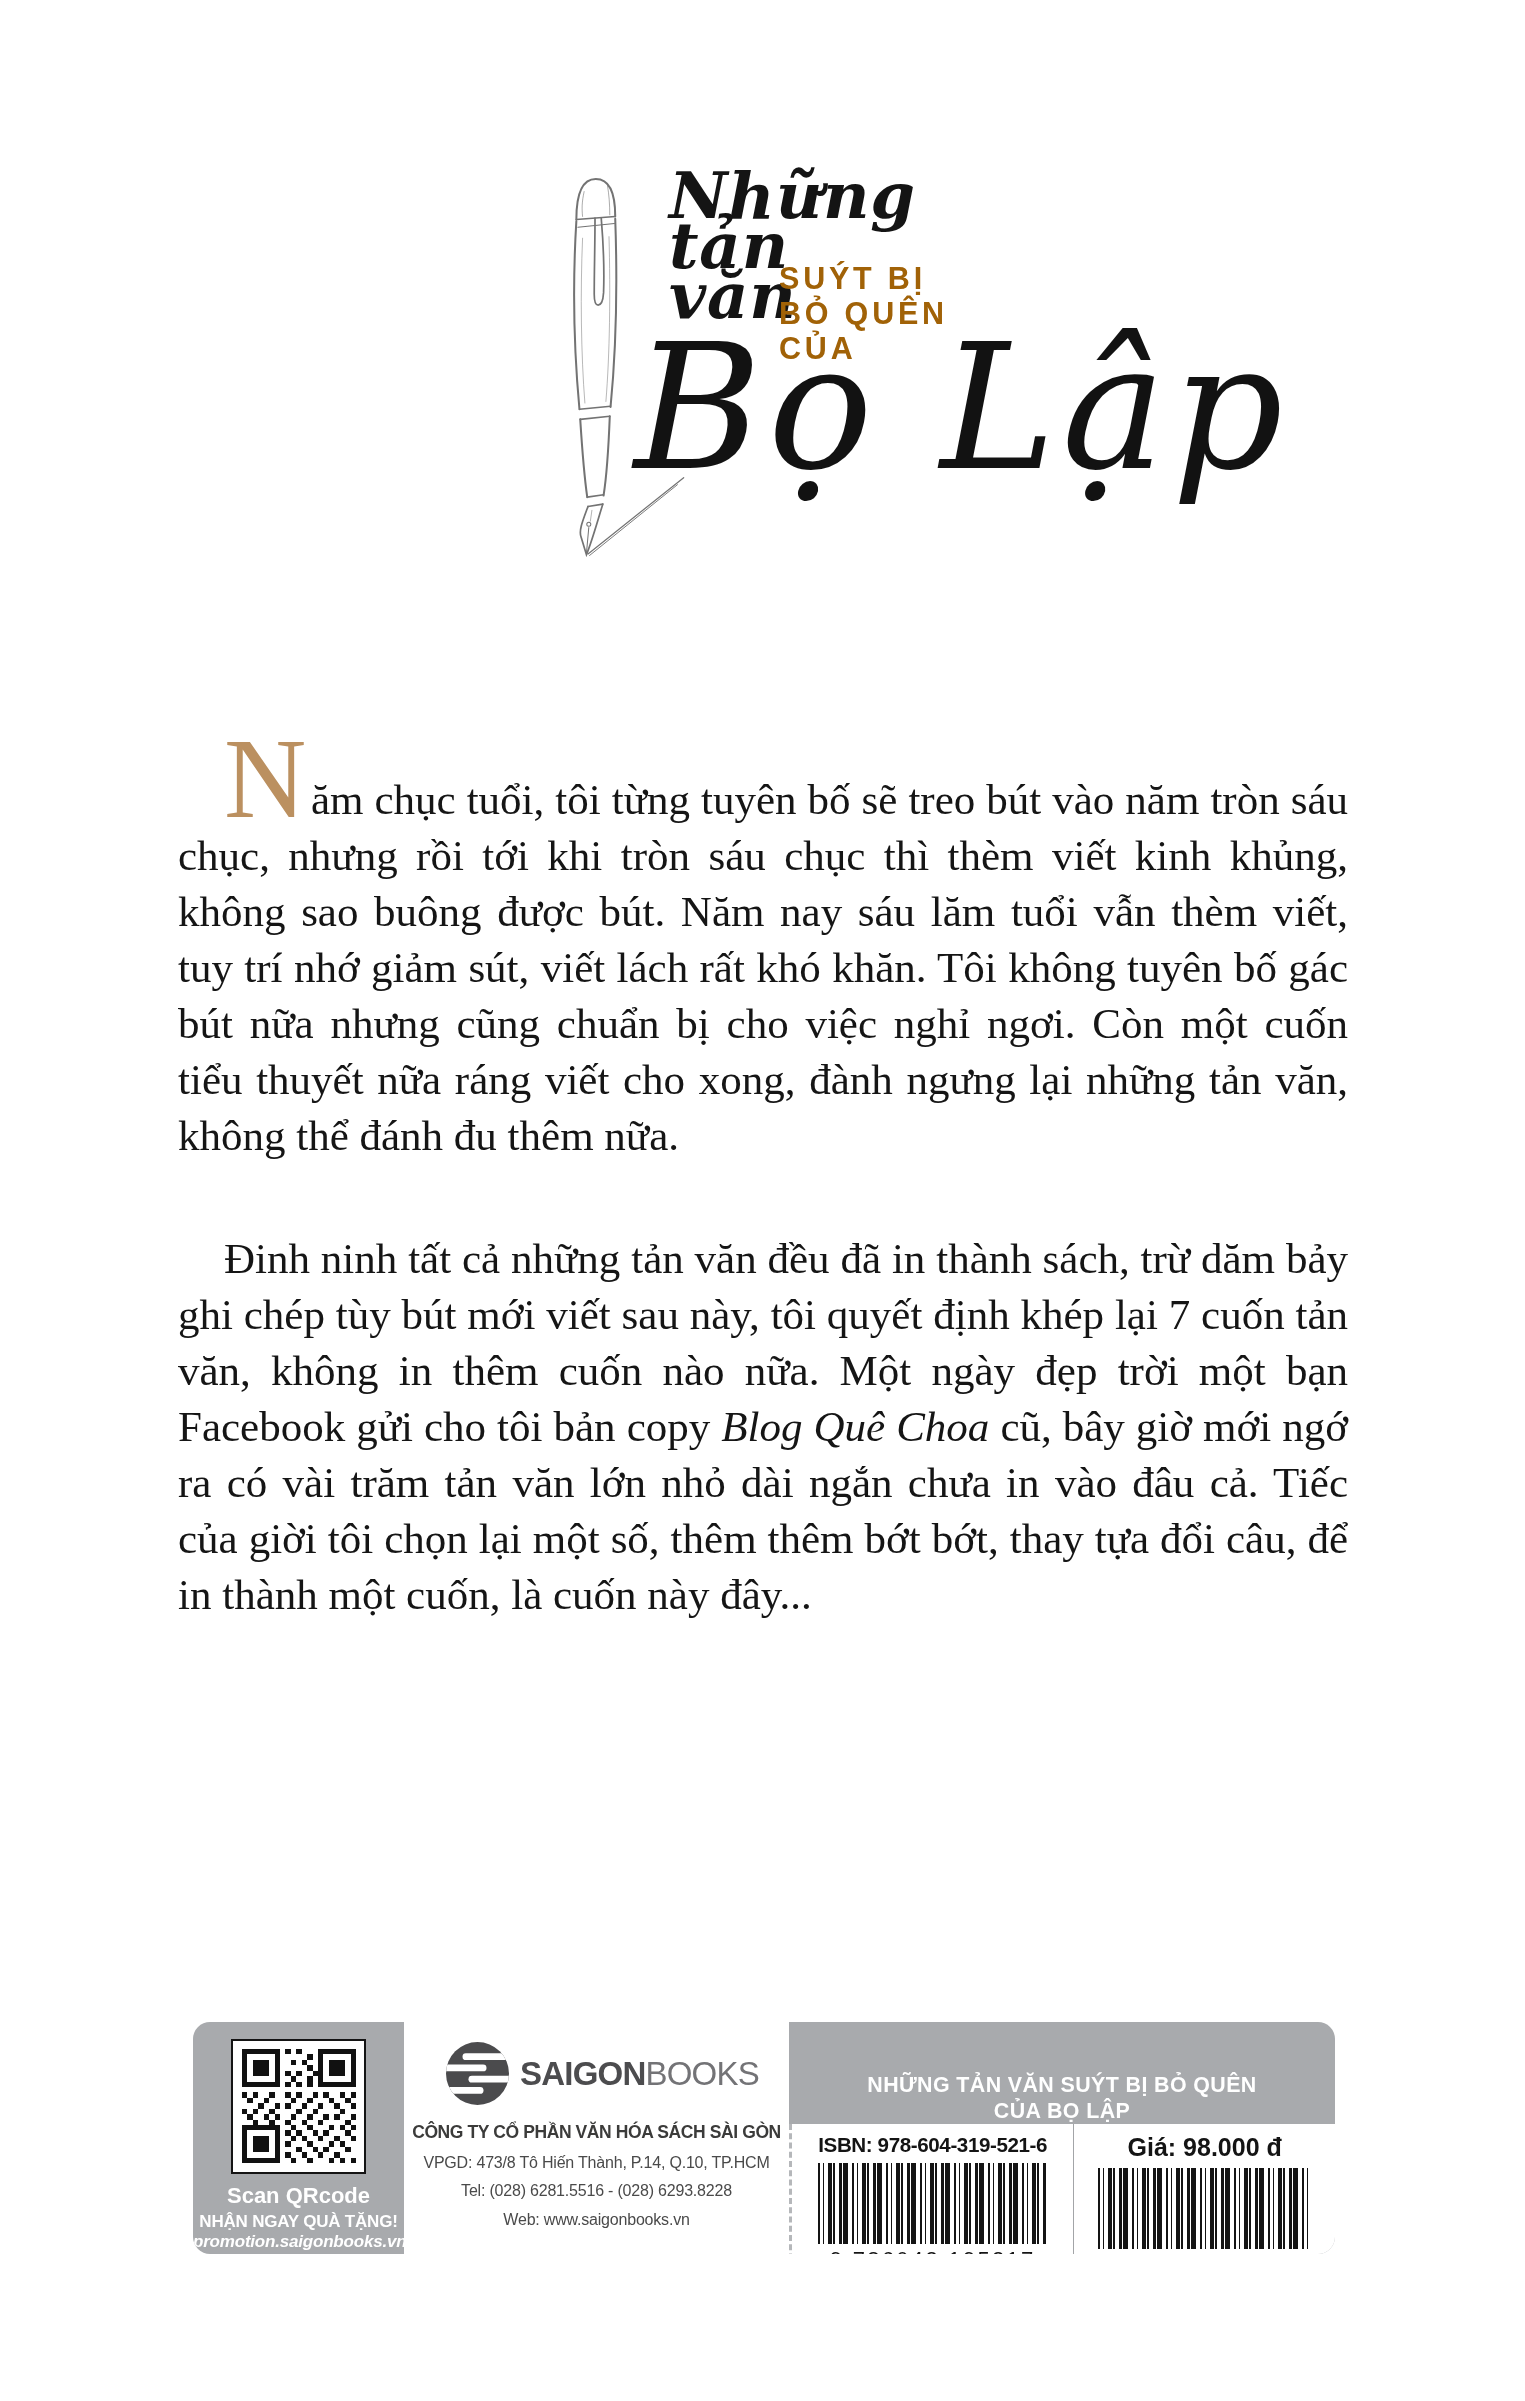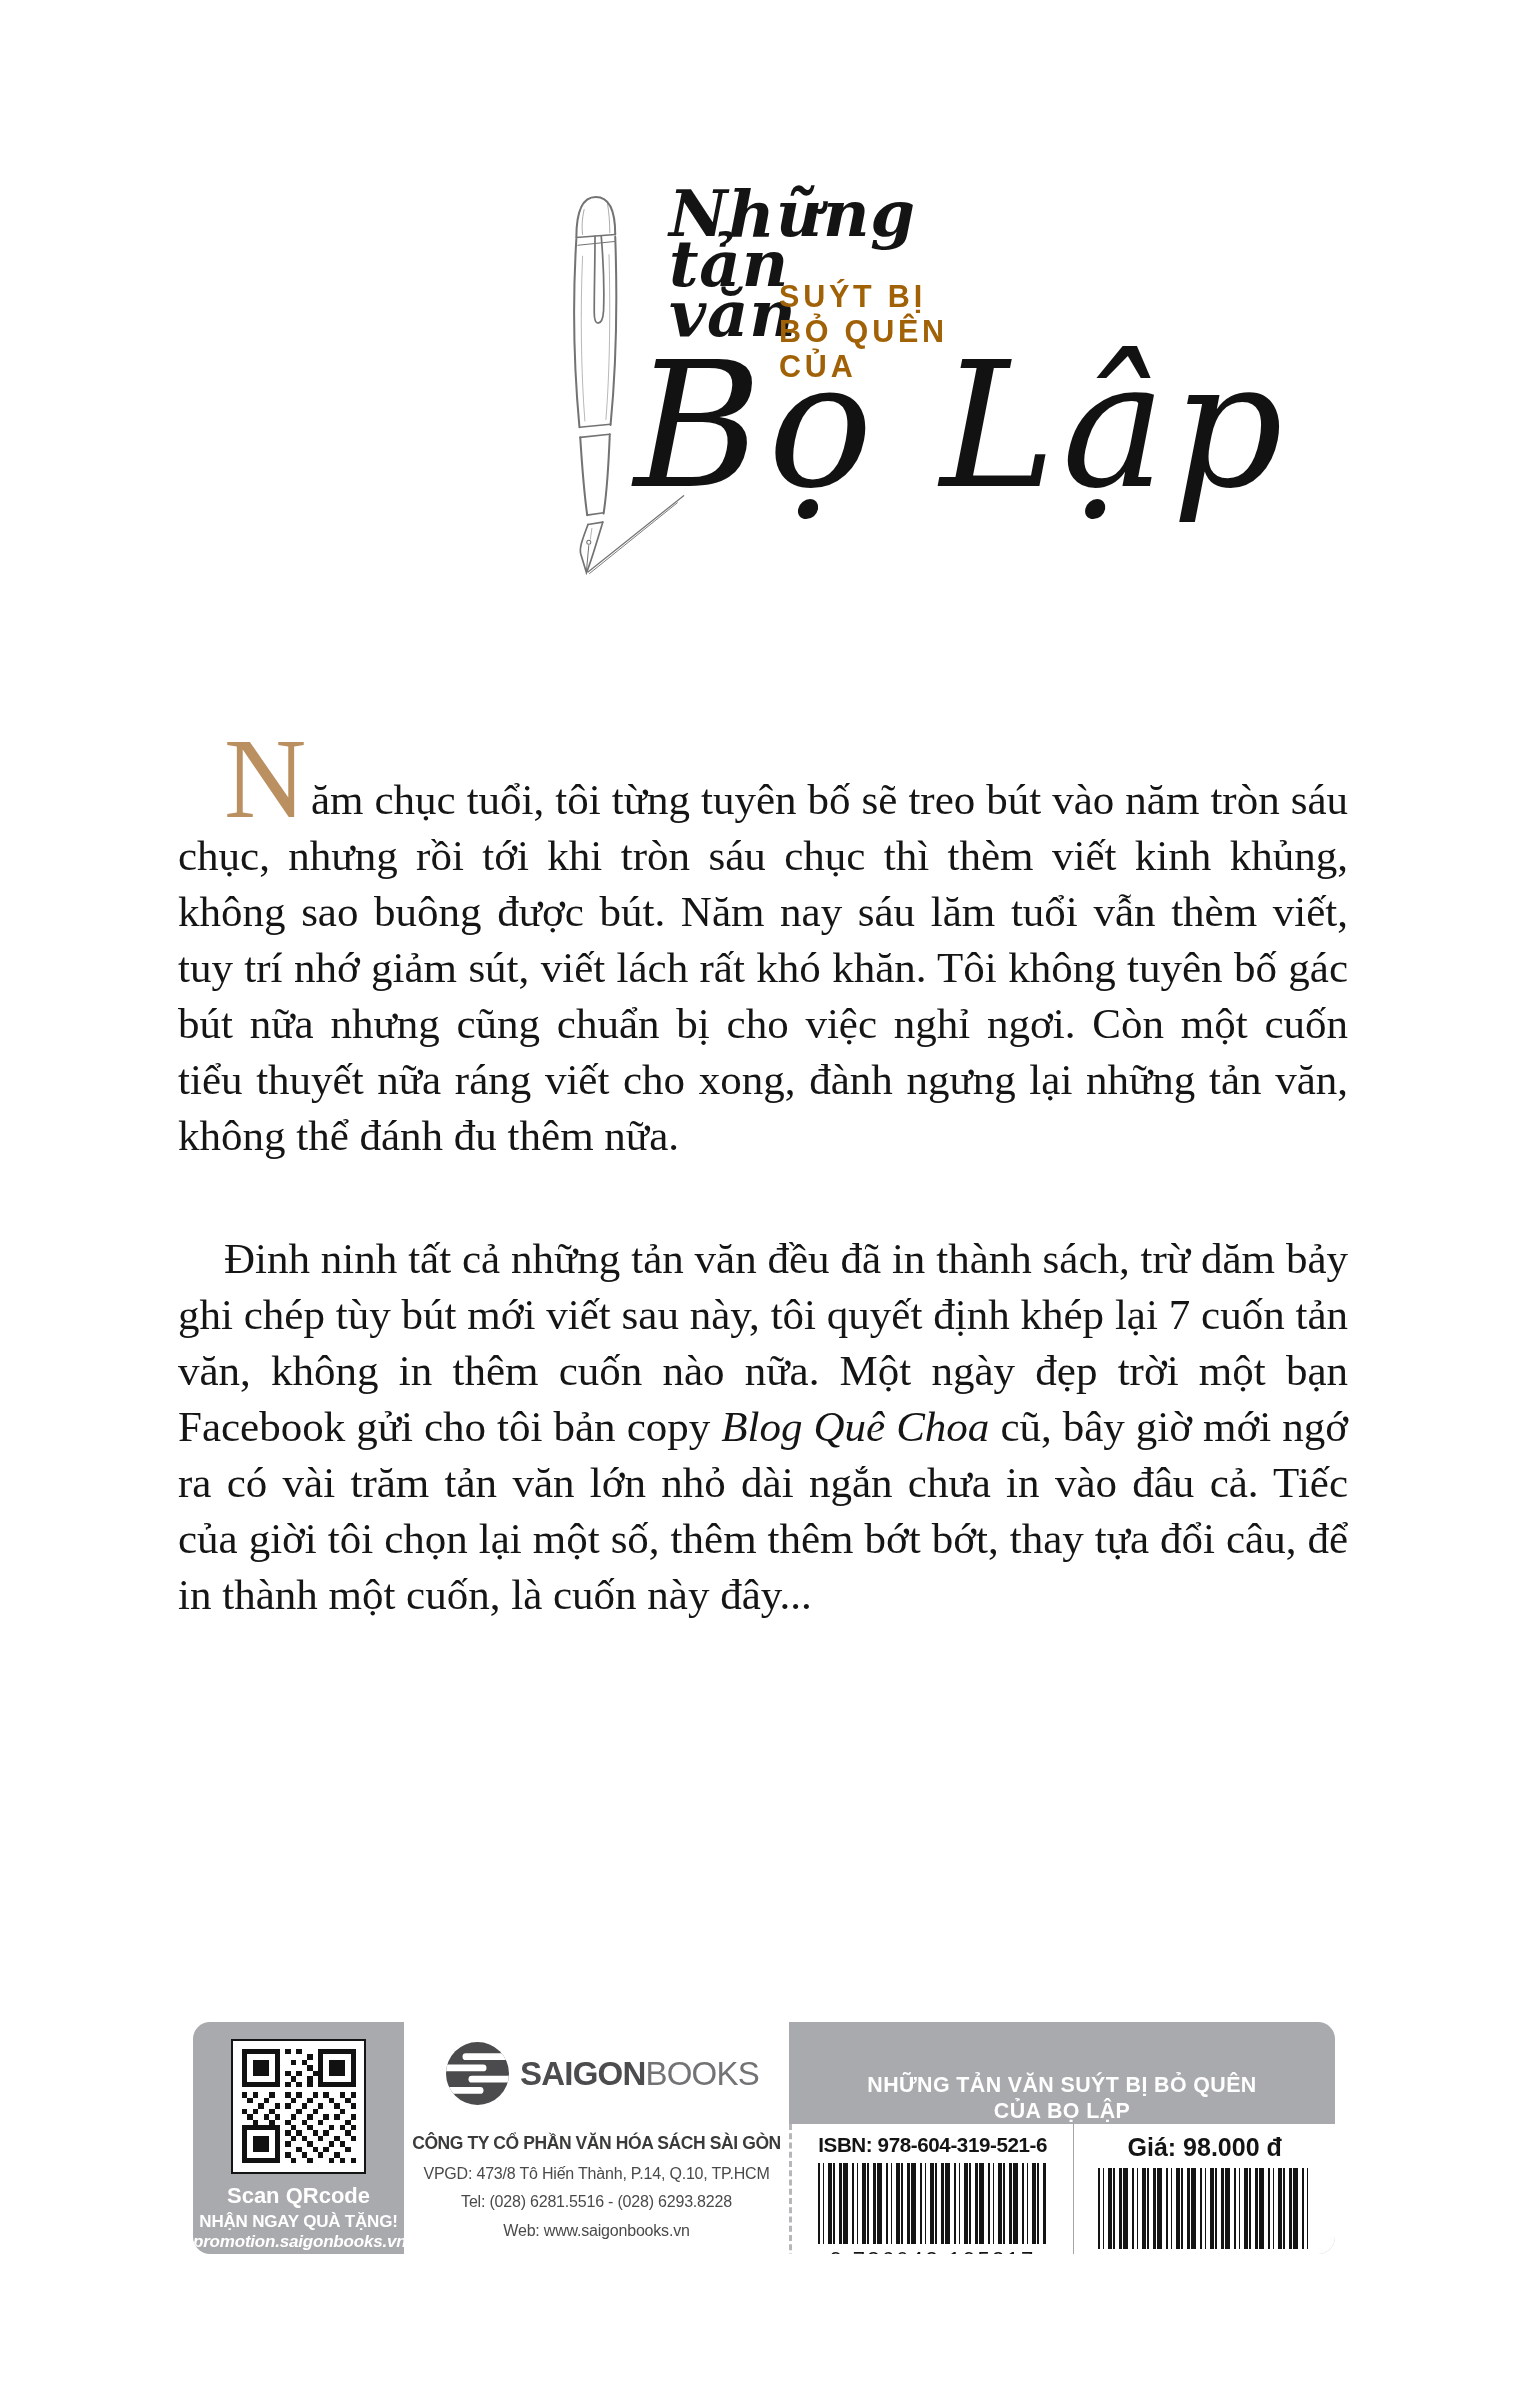--- a/index.html
+++ b/index.html
@@ -1,20 +1,20 @@
 <!DOCTYPE html>
 <html style="font-size:12.2px"><head>
 <meta charset="utf-8">
 <style>
   html,body{margin:0;padding:0;background:#e8e8e8;}
   .page{position:relative;width:1525px;height:2401px;background:#ffffff;overflow:hidden;
         font-family:"Liberation Serif","DejaVu Serif",serif;color:#161616;}
 
   
-  .logo{position:absolute;left:549px;top:194px;width:808px;height:442px;}
+  .logo{position:absolute;left:549px;top:176px;width:808px;height:442px;}
   .pen{position:absolute;left:6.1px;top:0px;width:136px;height:381px;}
   .script-stack{position:absolute;left:120px;top:-4.6px;line-height:50px;
                 font-family:"DejaVu Serif",serif;font-style:italic;font-weight:700;
                 font-size:64px;color:#141414;letter-spacing:0.8px;}
   .accent-stack{position:absolute;left:230px;top:85px;
                 font-family:"Liberation Sans","DejaVu Sans",sans-serif;
                 font-weight:bold;font-size:30.5px;line-height:35px;letter-spacing:3.8px;
                 color:#a16207;}
   .signature{position:absolute;left:85px;top:130px;white-space:nowrap;
              font-family:"DejaVu Serif",serif;font-style:italic;font-weight:400;
@@ -41,21 +41,21 @@
   .qr-t2{margin-top:3.1px;font-size:17px;font-weight:bold;letter-spacing:-0.2px;}
   .qr-t3{font-size:17px;font-weight:bold;font-style:italic;letter-spacing:-0.2px;}
 
   .pub-panel{width:385px;background:#ffffff;box-sizing:border-box;text-align:center;
              padding-top:20px;color:#3d3d3c;}
   .brand-row{display:flex;align-items:center;justify-content:center;gap:11px;padding-left:12px;}
   .brand-circle{width:63px;height:63px;}
   .brand-word{font-size:33px;letter-spacing:-0.8px;white-space:nowrap;}
   .brand-bold{font-weight:bold;color:#4c4c4e;}
   .brand-light{font-weight:normal;color:#737376;}
-  .company{margin-top:28px;font-size:17.5px;font-weight:bold;letter-spacing:-0.4px;
+  .company{margin-top:17px;font-size:17.5px;font-weight:bold;letter-spacing:-0.4px;
            white-space:nowrap;color:#3b3b3a;}
   .pub-line{margin-top:10.7px;font-size:16px;color:#4a4a4a;letter-spacing:-0.2px;}
 
   .retail-panel{flex:1;display:flex;flex-direction:column;}
   .retail-band{height:64px;background:#a8aaad;color:#ffffff;text-align:center;
                font-weight:bold;font-size:21.4px;line-height:26px;padding-top:6.1px;
                box-sizing:border-box;letter-spacing:0.4px;margin-top:44px;}
   .retail-body{flex:1;background:#ffffff;display:flex;border-left:3.1px dashed #b5b7ba;}
   .half{box-sizing:border-box;padding-top:9.2px;text-align:center;color:#141414;}
   .isbn-half{width:52%;border-right:1.5px solid #a3a5a8;}

